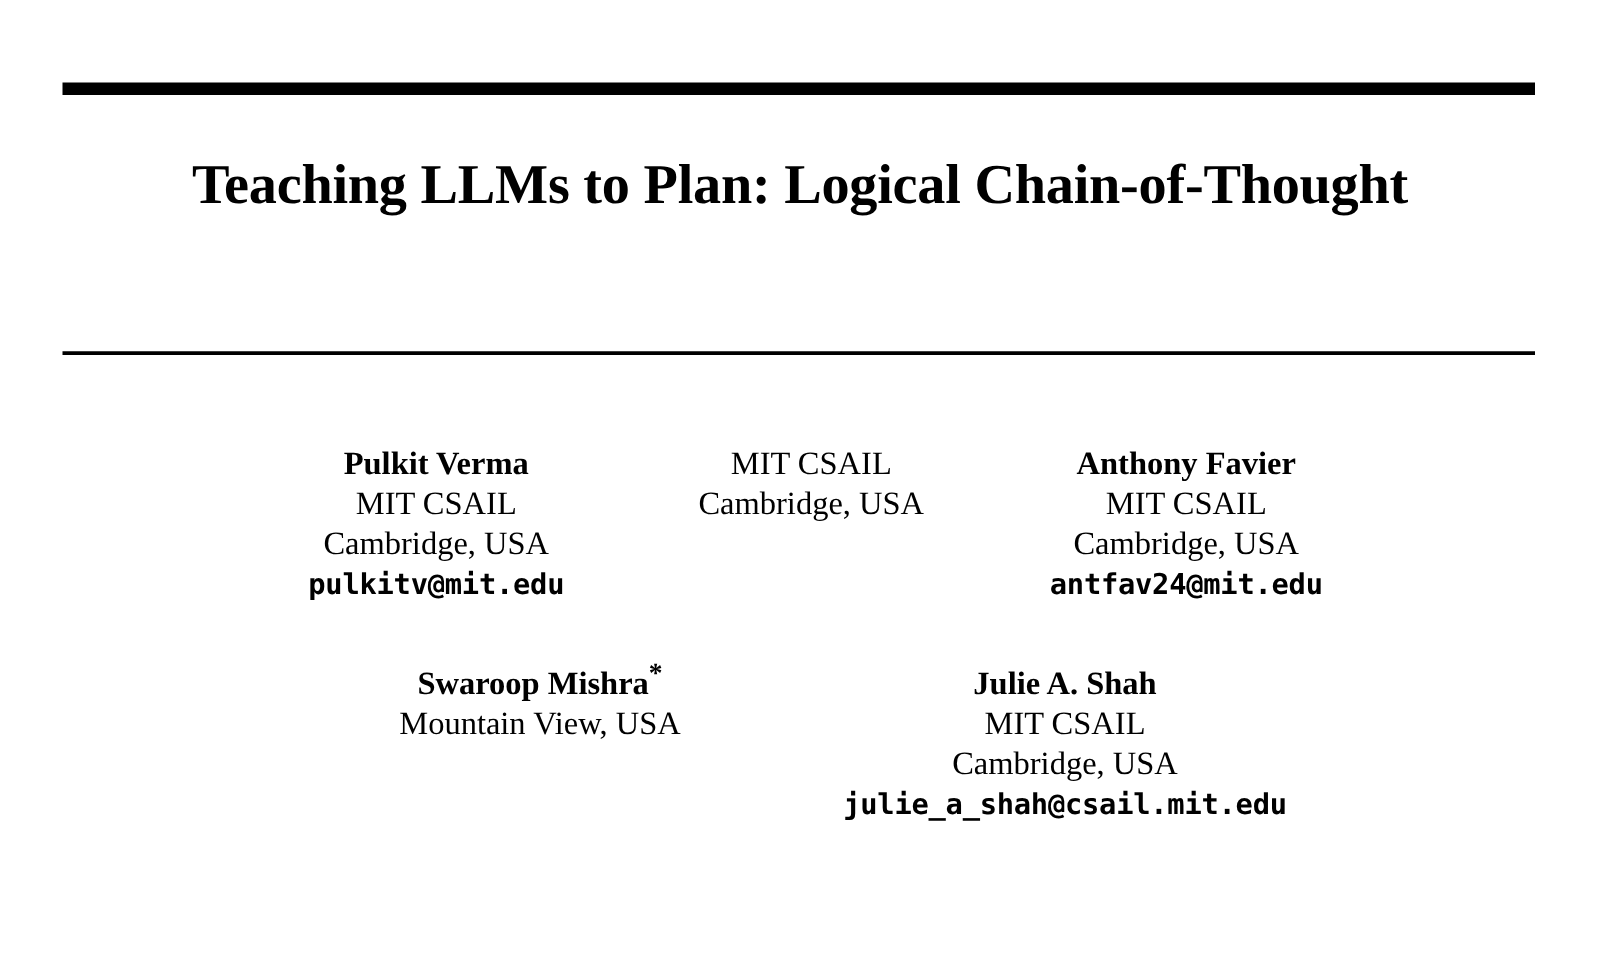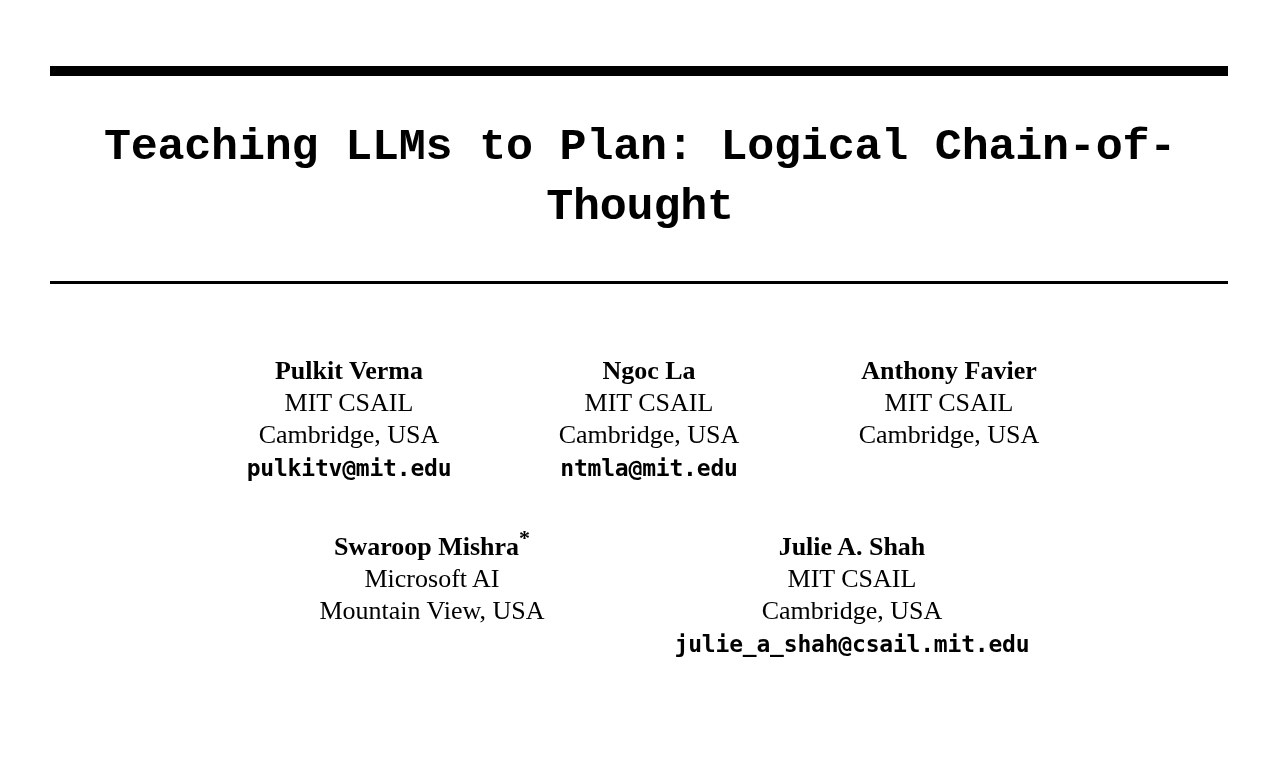--- a/index.html
+++ b/index.html
@@ -35,21 +35,20 @@
   .title {
     position: absolute;
     left: 80px;
     top: 118px;
     width: 1120px;
     text-align: center;
     font-weight: bold;
     font-size: 45px;
     line-height: 1.33;
     letter-spacing: -0.2px;
-    font-family: Liberation Mono, monospace;
   }
   .authors {
     position: absolute;
     left: 0;
     top: 355px;
     width: 1280px;
   }
   .author-row {
     display: flex;
     justify-content: center;
@@ -112,39 +111,37 @@
     <div class="author-row row-1">
 
       <div class="author">
         <div class="author-name">Pulkit Verma</div>
         <div class="author-affil">MIT CSAIL</div>
         <div class="author-location">Cambridge, USA</div>
         <div class="author-email">pulkitv@mit.edu</div>
       </div>
 
       <div class="author">
-        <div class="author-name">Ngoc La</div>
         <div class="author-affil">MIT CSAIL</div>
         <div class="author-location">Cambridge, USA</div>
-        <div class="author-email">ntmla@mit.edu</div>
       </div>
 
       <div class="author">
         <div class="author-name">Anthony Favier</div>
         <div class="author-affil">MIT CSAIL</div>
         <div class="author-location">Cambridge, USA</div>
+        <div class="author-email">antfav24@mit.edu</div>
       </div>
 
     </div>
 
     <div class="author-row row-2">
 
       <div class="author">
         <div class="author-name"><span>Swaroop Mishra</span><span class="star">*</span></div>
-        <div class="author-affil">Microsoft AI</div>
         <div class="author-location">Mountain View, USA</div>
       </div>
 
       <div class="author">
         <div class="author-name"><span>Julie A. Shah</span><span class="star"></span></div>
         <div class="author-affil">MIT CSAIL</div>
         <div class="author-location">Cambridge, USA</div>
         <div class="author-email">julie_a_shah@csail.mit.edu</div>
       </div>
 

